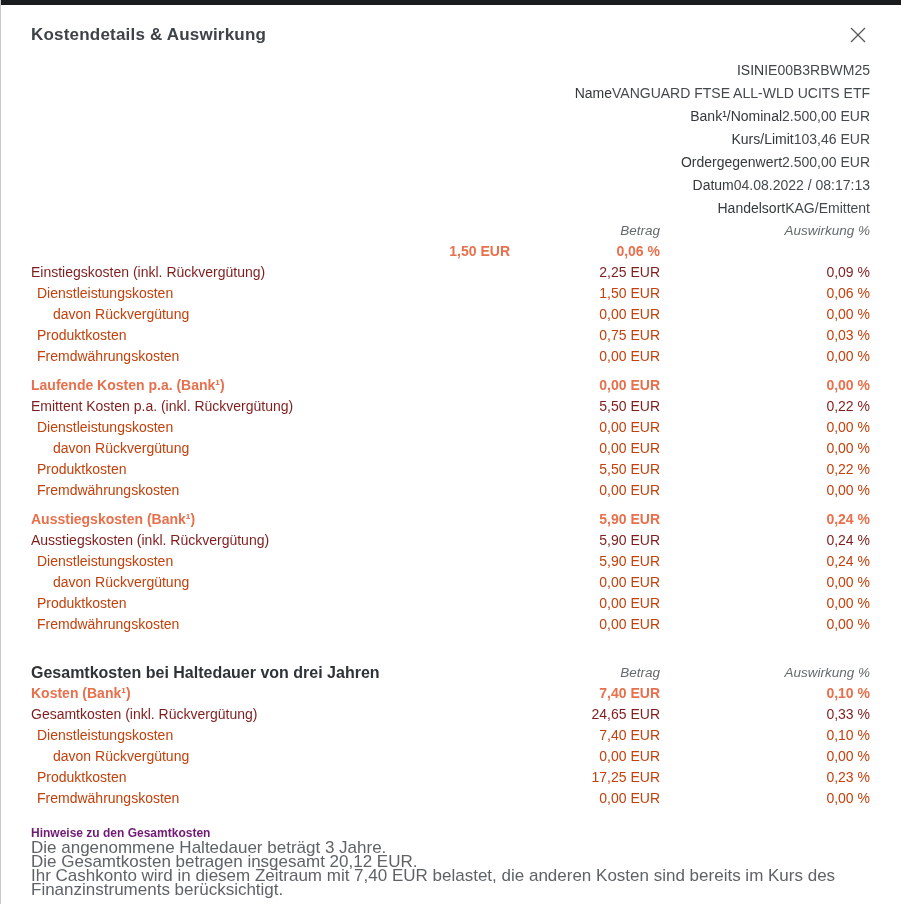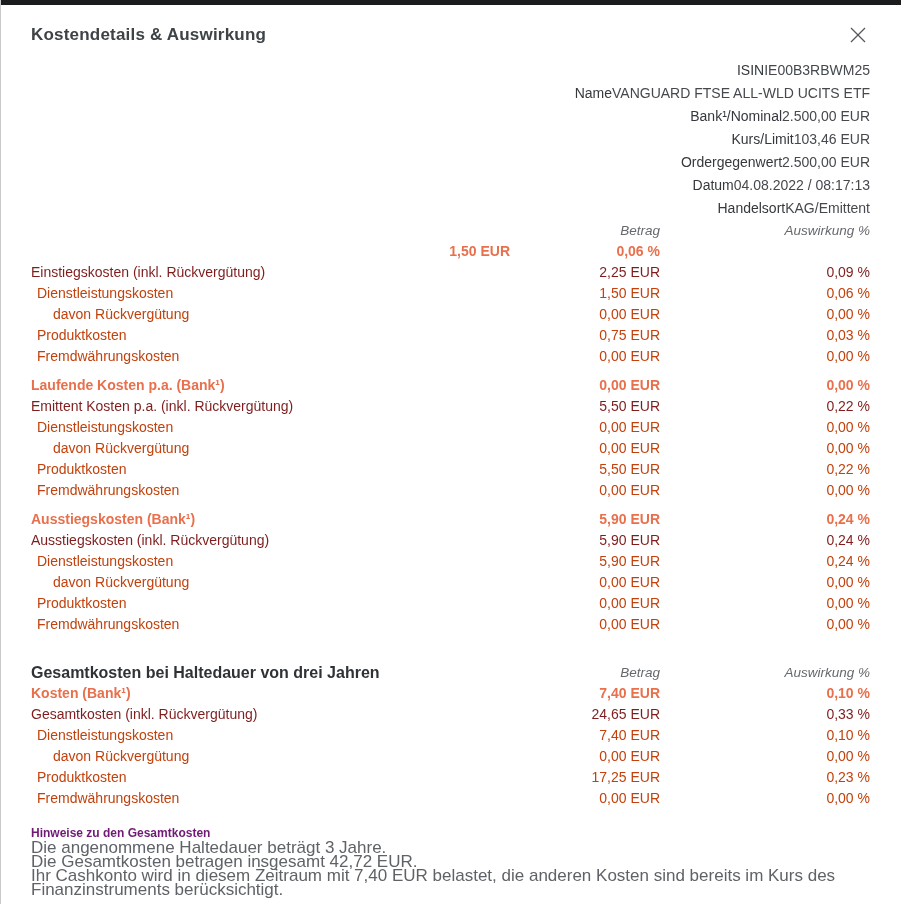--- a/index.html
+++ b/index.html
@@ -246,17 +246,17 @@
           <div class="cell label-cell"><span>Fremdwährungskosten</span></div>
           <div class="cell amount">0,00 EUR</div>
           <div class="cell impact">0,00 %</div>
         </div>
       </div>
     </div>
 
   <div class="footer">
     <div class="foot-head">Hinweise zu den Gesamtkosten</div>
     <div class="foot-line">Die angenommene Haltedauer beträgt 3 Jahre.</div>
-    <div class="foot-line">Die Gesamtkosten betragen insgesamt 42,72 EUR.</div>
+    <div class="foot-line">Die Gesamtkosten betragen insgesamt 20,12 EUR.</div>
     <div class="foot-line">Ihr Cashkonto wird in diesem Zeitraum mit 7,40 EUR belastet, die anderen Kosten sind bereits im Kurs des Finanzinstruments berücksichtigt.</div>
   </div>
 
 </div>
 
 </body></html>

